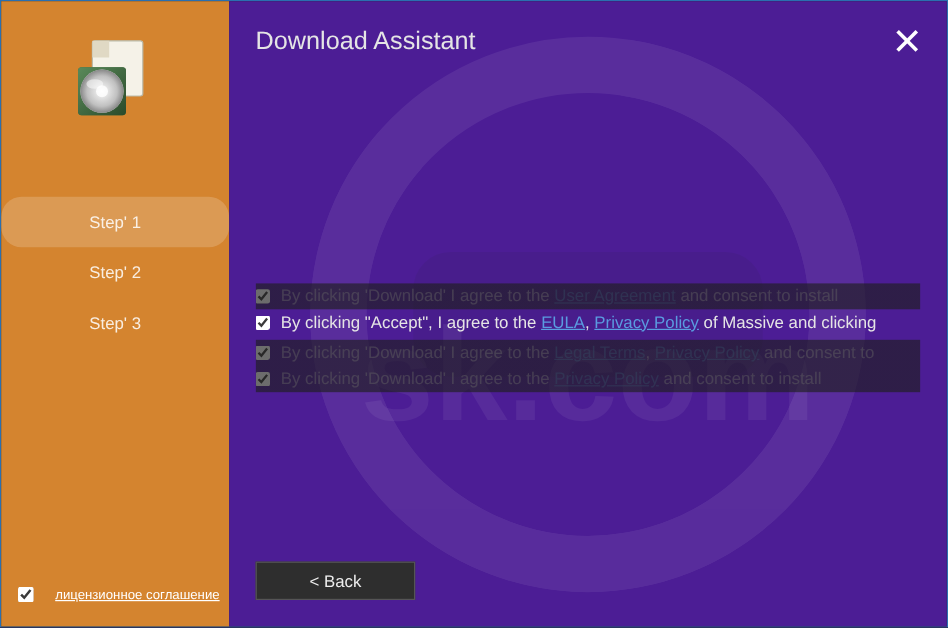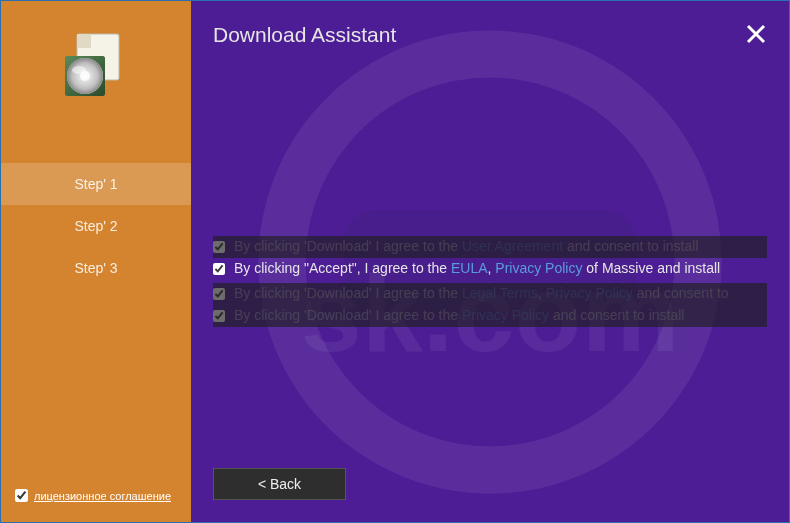--- a/index.html
+++ b/index.html
@@ -37,28 +37,29 @@
       height: 42px;
       display: flex;
       align-items: center;
       justify-content: center;
       color: rgba(255,255,255,0.85);
       font-size: 14px;
       cursor: default;
     }
     .step.active {
       background: rgba(255,255,255,0.18);
+      border-radius: 17px;
     }
     .license-row {
       position: absolute;
       bottom: 20px;
       left: 14px;
       display: flex;
       align-items: flex-end;
-      gap: 6px;
+      gap: 18px;
       color: #fff;
       font-size: 11px;
     }
     .license-row input { accent-color: #fff; }
     .license-row span { text-decoration: underline; color: #fff; }
     
     .main {
       flex: 1;
       position: relative;
       background: #4c1d95;
@@ -103,21 +104,21 @@
       content: "";
       position: absolute; inset: 0;
       background: linear-gradient(to bottom, rgba(30,30,30,0.65), rgba(30,30,30,0.65));
       pointer-events: none;
     }
     .consent-line input[type=checkbox] {
       width: 12px; height: 12px;
       accent-color: #fff;
       flex-shrink: 0;
     }
-    .lnk { color: #5a9be0; cursor: pointer; }
+    .lnk { color: #5a9be0; text-decoration: underline; cursor: pointer; }
     .txt { color: #e5e5e5; }
     .back-btn {
       position: absolute;
       left: 22px;
       bottom: 22px;
       width: 133px;
       height: 32px;
       background: #2e2e2e;
       border: 1px solid #555;
       color: #eee;
@@ -224,21 +225,21 @@
       <div class="consent-line faded">
         <input type="checkbox" checked="" style="">
         <span class="txt">
           <span>By clicking 'Download' I agree to the </span><span class="lnk">User Agreement</span><span> and consent to install</span>
         </span>
       </div>
 
       <div class="consent-line">
         <input type="checkbox" checked="" style="">
         <span class="txt">
-          <span>By clicking "Accept", I agree to the </span><span class="lnk">EULA</span><span>, </span><span class="lnk">Privacy Policy</span><span> of Massive and install</span>
+          <span>By clicking "Accept", I agree to the </span><span class="lnk">EULA</span><span>, </span><span class="lnk">Privacy Policy</span><span> of Massive and clicking</span>
         </span>
       </div>
 
       <div class="spacer-sm"></div>
 
       <div class="consent-line faded">
         <input type="checkbox" checked="" style="">
         <span class="txt">
           <span>By clicking 'Download' I agree to the </span><span class="lnk">Legal Terms</span><span>, </span><span class="lnk">Privacy Policy</span><span> and consent to</span>
         </span>

